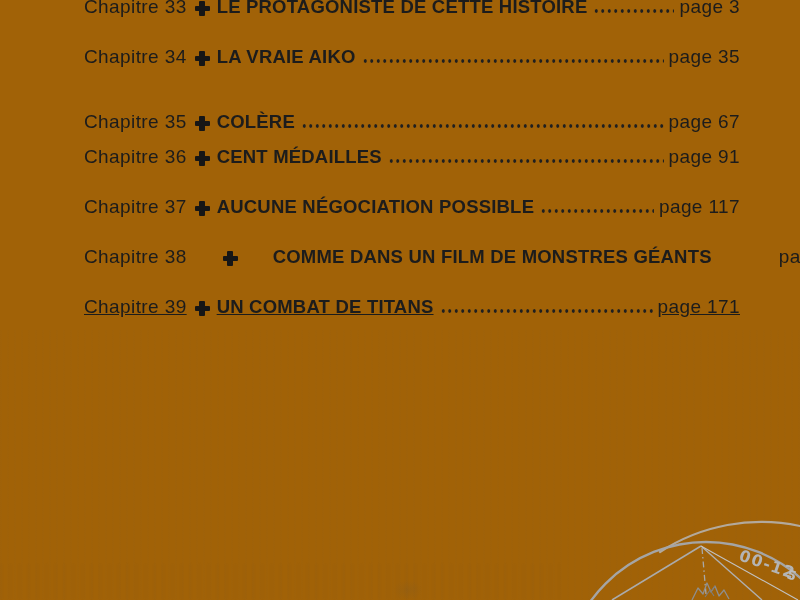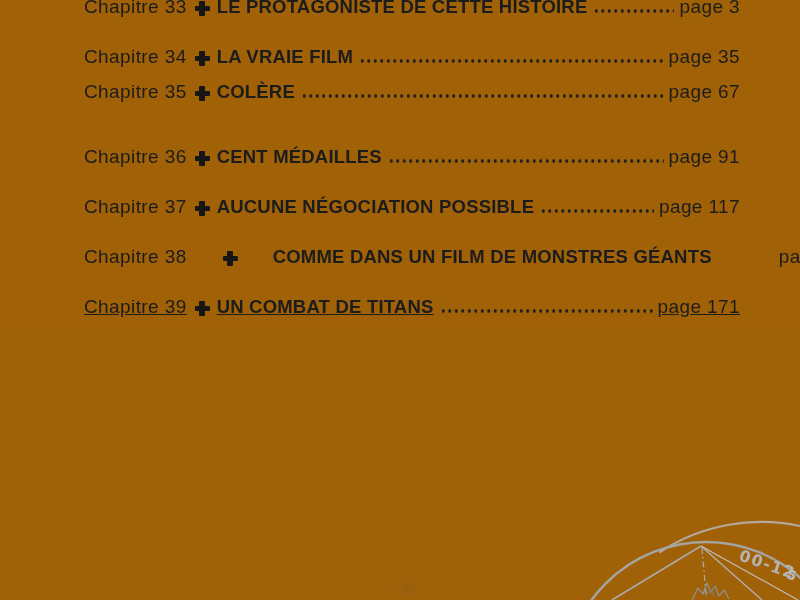--- a/index.html
+++ b/index.html
@@ -103,21 +103,21 @@
     background-position: left bottom;
   }
   .pageno {
     font-size: 19px;
     font-weight: 400;
     line-height: 24px;
     letter-spacing: 0.4px;
   }
   .r1 { top: -5px; }
   .r2 { top: 45px; }
-  .r3 { top: 80px; }
+  .r3 { top: 110px; }
   .r4 { top: 145px; }
   .r5 { top: 195px; }
   .r6 { top: 245px; gap: 28px; }
   .r7 { top: 295px; text-decoration: underline; }
 
   .emblem {
     position: absolute;
     right: 0;
     bottom: 0;
     width: 270px;
@@ -140,21 +140,21 @@
       <span class="chap">Chapitre 33</span>
       <span class="cross"></span>
       <span class="title">LE PROTAGONISTE DE CETTE HISTOIRE</span>
       <span class="dots"></span>
       <span class="pageno">page 3</span>
     </div>
 
     <div class="toc-row r2">
       <span class="chap">Chapitre 34</span>
       <span class="cross"></span>
-      <span class="title">LA VRAIE FILM</span>
+      <span class="title">LA VRAIE AIKO</span>
       <span class="dots"></span>
       <span class="pageno">page 35</span>
     </div>
 
     <div class="toc-row r3">
       <span class="chap">Chapitre 35</span>
       <span class="cross"></span>
       <span class="title">COLÈRE</span>
       <span class="dots"></span>
       <span class="pageno">page 67</span>

